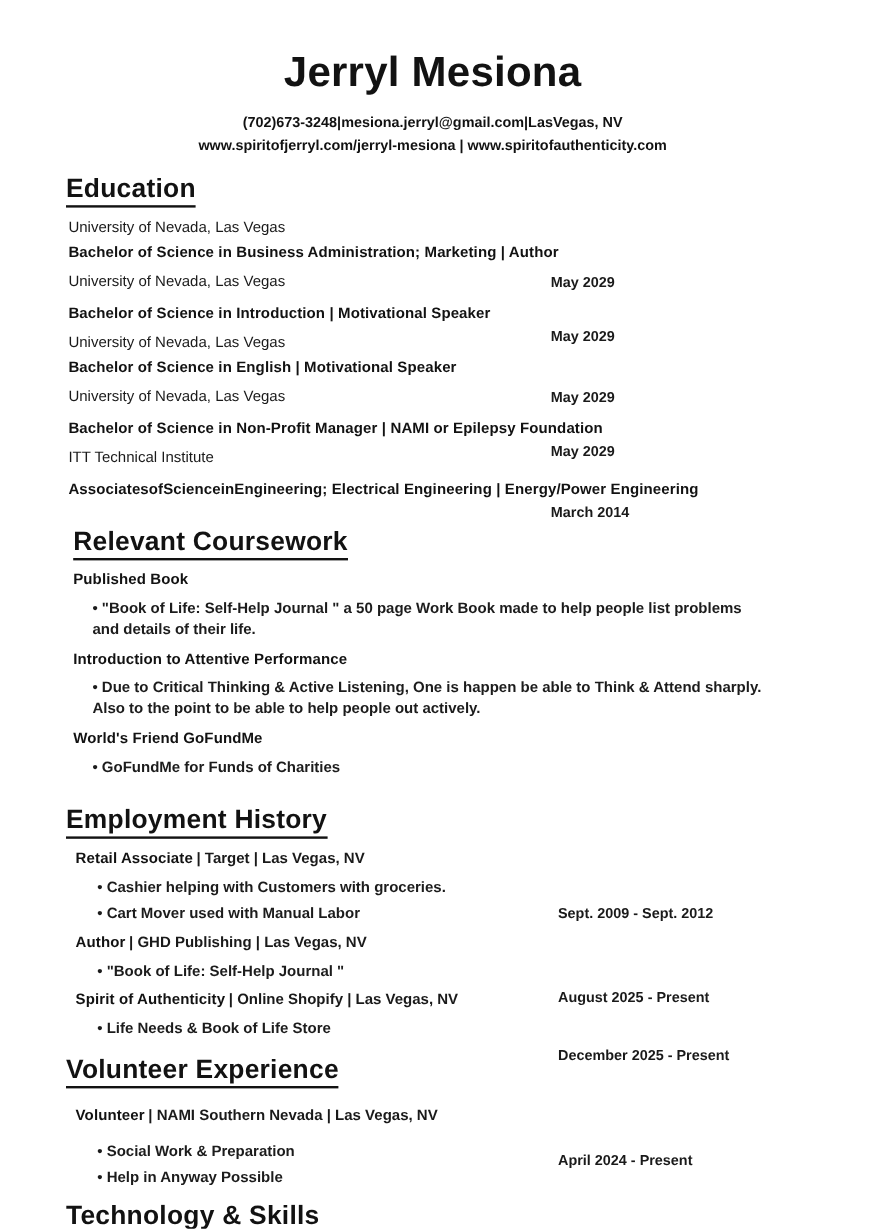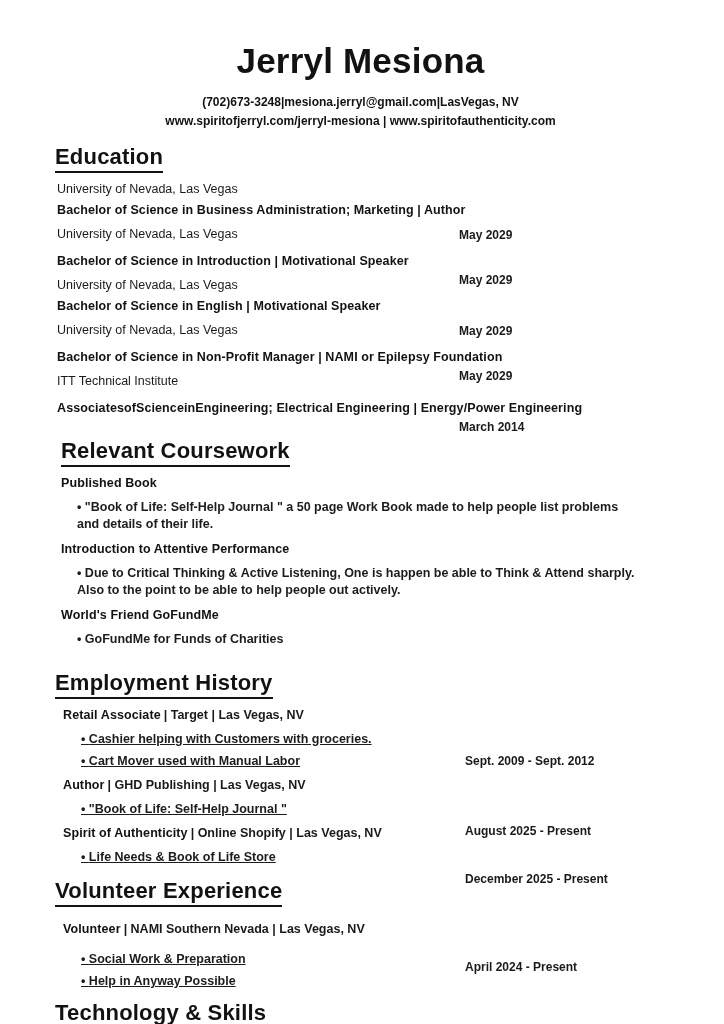--- a/index.html
+++ b/index.html
@@ -46,21 +46,21 @@
     position: relative; margin-left: 16px; max-width: 560px;
     font-size: 12.5px; font-weight: bold; color:#1c1c1c; line-height: 17px; margin-bottom: 4px;
   }
   .bullet::before { content: "• "; }
 
   
   .job { margin-left: 8px; margin-bottom: 8px; }
   .job .role { font-weight: bold; font-size: 12.5px; letter-spacing: 0.1px; text-align: right; }
   .job .meta { font-weight: bold; color: #1a1a1a; margin-left: 3px; font-size: 12.5px; }
   .job .bullets { margin-top: 8px; }
-  .job .bullet { margin-left: 18px; margin-bottom: 5px; text-decoration: underline; }
+  .job .bullet { margin-left: 18px; margin-bottom: 5px; }
 
   
   .skill-row { margin-left: 8px; font-size: 12.5px; line-height: 15px; margin-bottom: 9px; }
   .skill-row .lbl { font-weight: bold; letter-spacing: 0.1px; }
   .skill-row .vals { font-weight: bold; color: #1a1a1a; margin-left: 3px; }
 </style>
 </head>
 <body>
 
 <div class="page">

